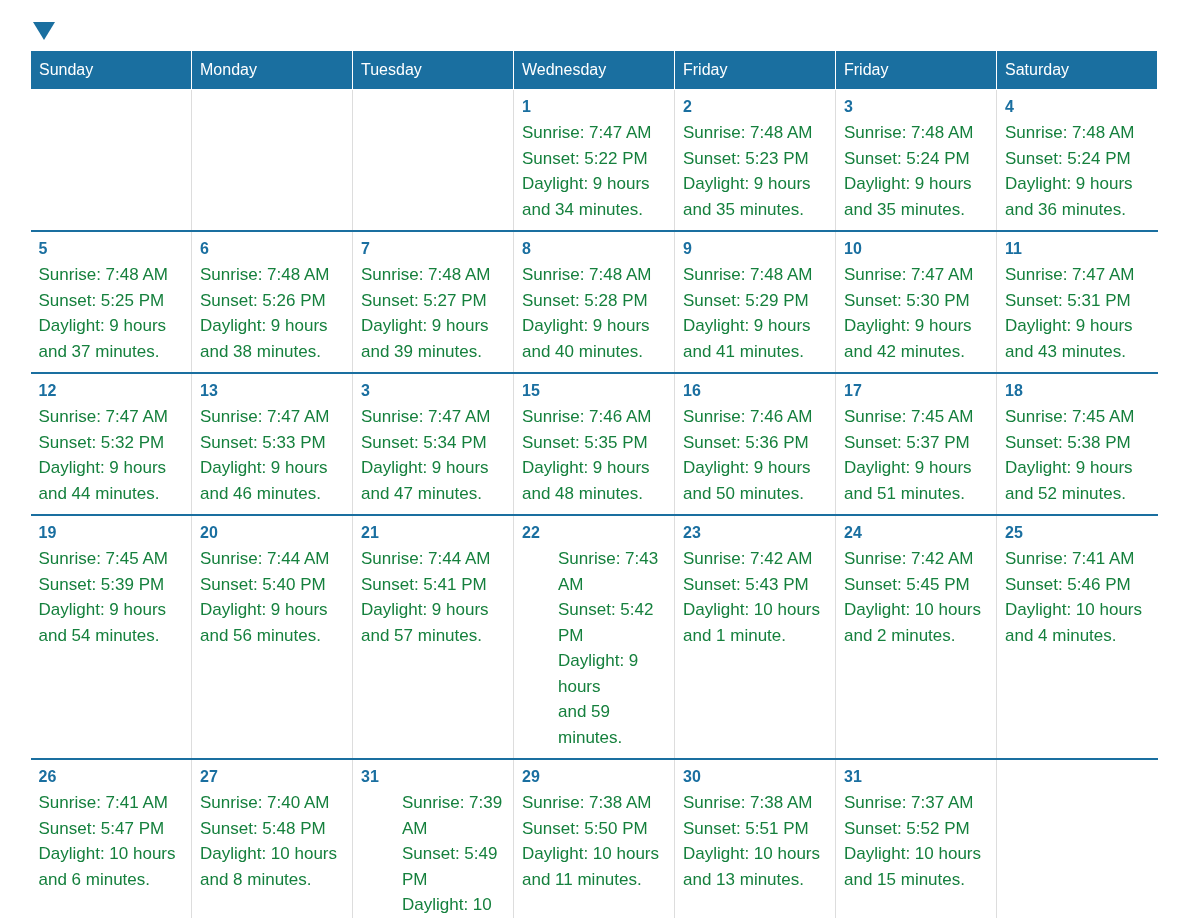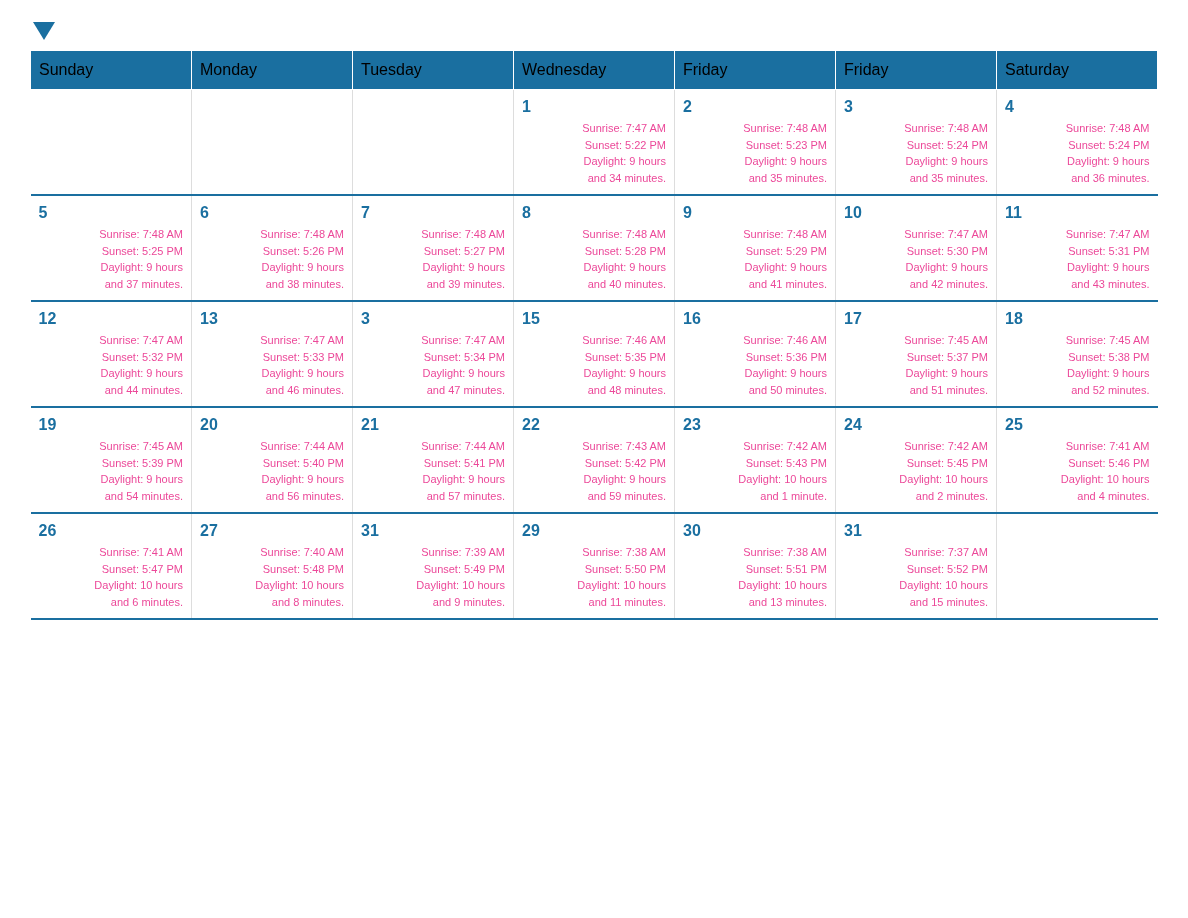--- a/index.html
+++ b/index.html
@@ -43,21 +43,21 @@
       color: #555;
       margin-top: 4px;
     }
     .calendar {
       width: 100%;
       border-collapse: collapse;
       margin-top: 10px;
     }
     .calendar thead tr th {
       background-color: #1a6fa0;
-      color: #000000;
+      color: #ffffff;
       padding: 10px 8px;
       font-size: 16px;
       font-weight: normal;
       text-align: left;
       border: 1px solid #fff;
     }
     .calendar tbody tr {
       border-bottom: 2px solid #1a6fa0;
     }
     .calendar tbody tr td {
@@ -73,24 +73,23 @@
       border-right: none;
     }
     .day-number {
       font-size: 16px;
       font-weight: bold;
       color: #1a6fa0;
       display: block;
       margin-bottom: 4px;
     }
     .day-info {
-      font-size: 11px;
-      color: #ec4899;
+      font-size: 17px;
+      color: #15803d;
       line-height: 1.5;
-      text-align: right;
     }
     .empty-cell {
       background: #fff;
     }
     
     .logo-line1 {
       display: flex;
       align-items: center;
     }
   </style>

